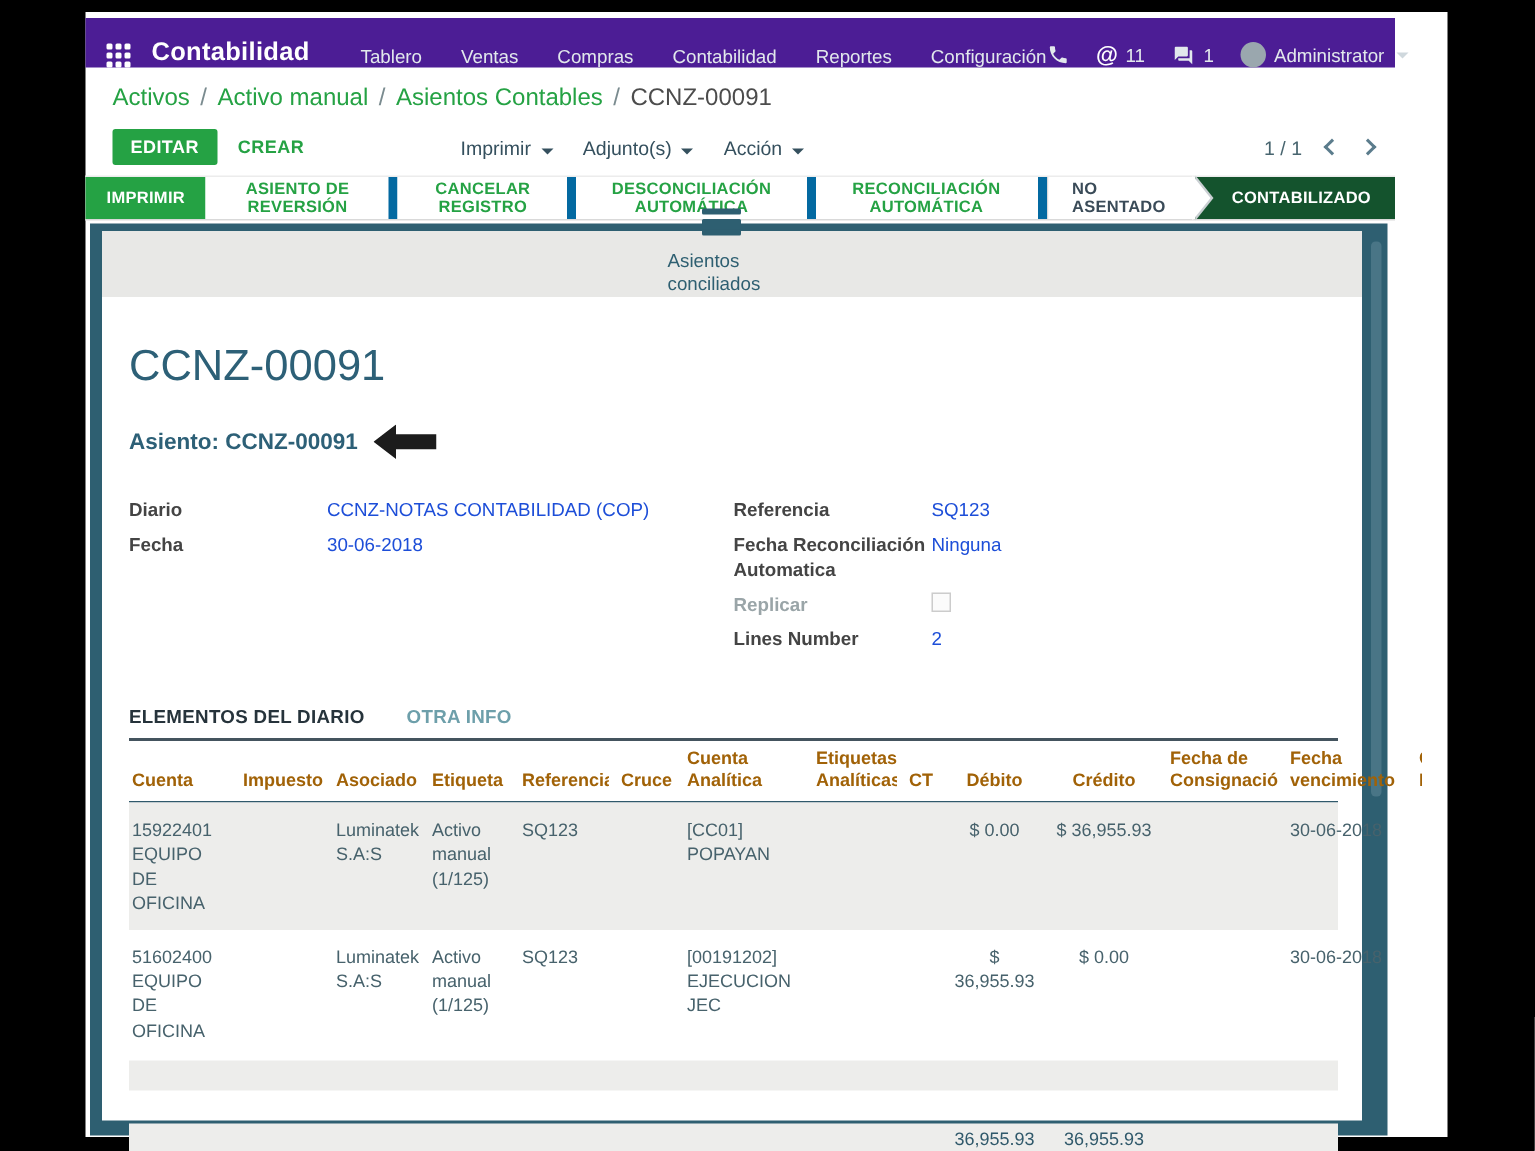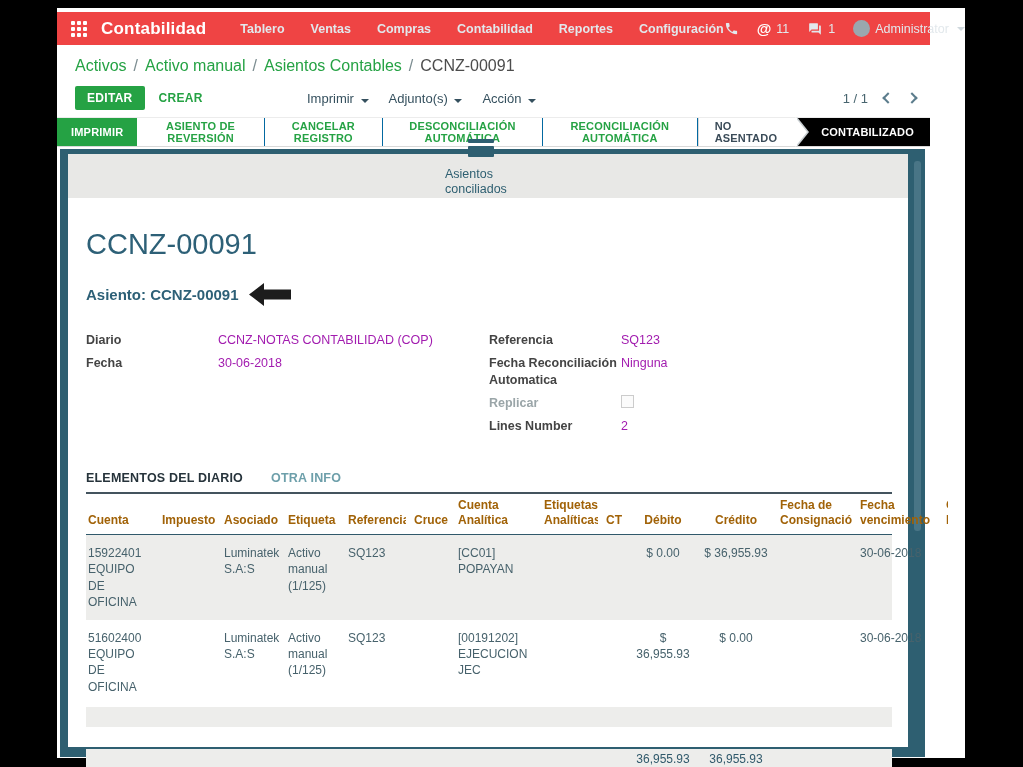--- a/index.html
+++ b/index.html
@@ -1,25 +1,25 @@
 <!DOCTYPE html>
 <html><head>
 <meta charset="utf-8">
 <style>
   * { margin:0; padding:0; box-sizing:border-box; }
   html,body { width:1023px; height:767px; background:#000; font-family:"Liberation Sans", sans-serif; overflow:hidden; }
   .window { position:absolute; left:57px; top:8px; width:908px; height:750px; background:#fff; }
   .page { width:873px; }
 
   
-  .navbar { margin-top:4px; height:33px; background:#ef4444; display:flex; align-items:center; padding:0 14px; color:#fff; }
+  .navbar { margin-top:4px; height:33px; background:#4c1d95; display:flex; align-items:flex-end; padding:0 14px; color:#fff; }
   .grid-icon { display:grid; grid-template-columns:repeat(3,4px); grid-gap:2px; margin-right:14px; cursor:pointer; }
   .grid-icon i { width:4px; height:4px; background:#fff; border-radius:1px; }
   .app-name { font-size:17px; font-weight:bold; margin-right:34px; letter-spacing:.2px; cursor:pointer; }
-  .menu { display:flex; gap:26px; font-size:12.5px; color:#e2e8ec;font-weight:bold; }
+  .menu { display:flex; gap:26px; font-size:12.5px; color:#e2e8ec; }
   .menu span { cursor:pointer; }
   .nav-right { margin-left:auto; display:flex; align-items:center; gap:18px; font-size:12.5px; color:#e2e8ec; }
   .nav-right .item { display:flex; align-items:center; gap:5px; cursor:pointer; }
   .at { font-size:15px; font-weight:bold; color:#fff; }
   .avatar { width:17px; height:17px; border-radius:50%; background:#9aa7ae; display:inline-block; }
   .caret { display:inline-block; width:0; height:0; border-left:4px solid transparent; border-right:4px solid transparent; border-top:4px solid #cfd8dd; margin-left:3px; }
 
   
   .breadcrumb { margin:12px 0 0 18px; font-size:16px; height:22px; }
   .breadcrumb a { color:#25a244; text-decoration:none; cursor:pointer; }
@@ -33,49 +33,49 @@
   .dropdowns { position:absolute; left:232px; display:flex; gap:20px; font-size:13px; color:#35505e; }
   .dropdowns .dd { cursor:pointer; }
   .dd .caret { border-top-color:#35505e; }
   .pager { position:absolute; right:14px; display:flex; align-items:center; gap:16px; font-size:13px; color:#48656f; }
   .chev { width:8px; height:8px; border-right:2px solid #5b7c8c; border-top:2px solid #5b7c8c; display:inline-block; cursor:pointer; }
   .chev.left { transform:rotate(-135deg); }
   .chev.right { transform:rotate(45deg); }
 
   
   .statusbar { margin-top:6px; height:30px; background:#fff; border-top:1px solid #ececec; border-bottom:1px solid #d9d9d9; display:flex; align-items:stretch; }
-  .statusbar .sb-btn { font-size:11px; font-weight:bold; color:#25a244; background:#fff; border:none; border-right:1px solid #0369a1; padding:0 14px; cursor:pointer; letter-spacing:.2px; }
+  .statusbar .sb-btn { font-size:11px; font-weight:bold; color:#25a244; background:#fff; border:none; border-right:6px solid #0369a1; padding:0 14px; cursor:pointer; letter-spacing:.2px; }
   .sb-btn.primary { background:#25a244; color:#fff; border-right:none; }
   .states { margin-left:auto; display:flex; border-left:1px solid #d9d9d9; }
   .state { font-size:11px; font-weight:bold; display:flex; align-items:center; padding:0 16px; position:relative; letter-spacing:.2px; }
   .state.inactive { color:#3a4b58; background:#fff; padding-right:20px; }
   .state.inactive::before { content:""; position:absolute; right:-12px; top:50%; margin-top:-15px; border-top:15px solid transparent; border-bottom:15px solid transparent; border-left:12px solid #c9cfd2; z-index:2; }
   .state.inactive::after { content:""; position:absolute; right:-10px; top:50%; margin-top:-15px; border-top:15px solid transparent; border-bottom:15px solid transparent; border-left:12px solid #fff; z-index:3; }
-  .state.active { color:#fff; background:#000000; padding-left:24px; }
+  .state.active { color:#fff; background:#14532d; padding-left:24px; }
 
   
   .frame { margin-top:2px; width:865px; margin-left:3px; height:608px; background:#2e5f71; padding:5px 17px 10px 8px; position:relative; }
   .vscroll { position:absolute; right:4px; top:12px; width:7px; height:370px; background:#497586; border-radius:3px; cursor:pointer; }
   .topstrip { height:44px; background:#e8e8e6; display:flex; align-items:center; justify-content:flex-end; padding-right:14px; gap:10px;flex-direction:column; }
   .hamburger { display:flex; flex-direction:column; gap:3px; cursor:pointer; }
   .hamburger i { width:26px; height:4px; background:#2e5f71; border-radius:1px; }
   .topstrip .lbl { font-size:12.5px; color:#2e5f71; width:72px; line-height:1.25; cursor:pointer; }
   .sheet { background:#fff; height:549px; padding:16px 16px 0 18px; position:relative; }
 
   .doc-title { font-size:29px; color:#2d6077; font-weight:500; margin-top:14px; }
   .doc-sub { margin-top:22px; display:flex; align-items:center; gap:10px; }
   .doc-sub .t { font-size:15px; font-weight:bold; color:#2d6077; }
 
   
   .fields { margin-top:26px; display:flex; }
   .fgroup { width:50%; }
   .frow { display:flex; margin-bottom:7px; }
   .frow .flabel { width:132px; font-size:12.5px; font-weight:bold; color:#444; line-height:1.3; flex-shrink:0; }
   .frow .flabel.muted { color:#9aa5a8; font-weight:bold; }
-  .frow .fvalue { font-size:12.5px; color:#a21caf; line-height:1.3; }
+  .frow .fvalue { font-size:12.5px; color:#1d4ed8; line-height:1.3; }
   .checkbox { width:13px; height:13px; border:1px solid #ccc; background:#fbfbfb; display:inline-block; }
 
   
   .tabs { margin-top:30px; display:flex; gap:28px; border-bottom:2px solid #44545e; padding-bottom:7px;align-items:center; }
   .tab { font-size:12.5px; font-weight:bold; letter-spacing:.2px; cursor:pointer; }
   .tab.active { color:#26333b; }
   .tab.inactive { color:#6d9faa; }
 
   
   .jtable { font-size:12px; }

